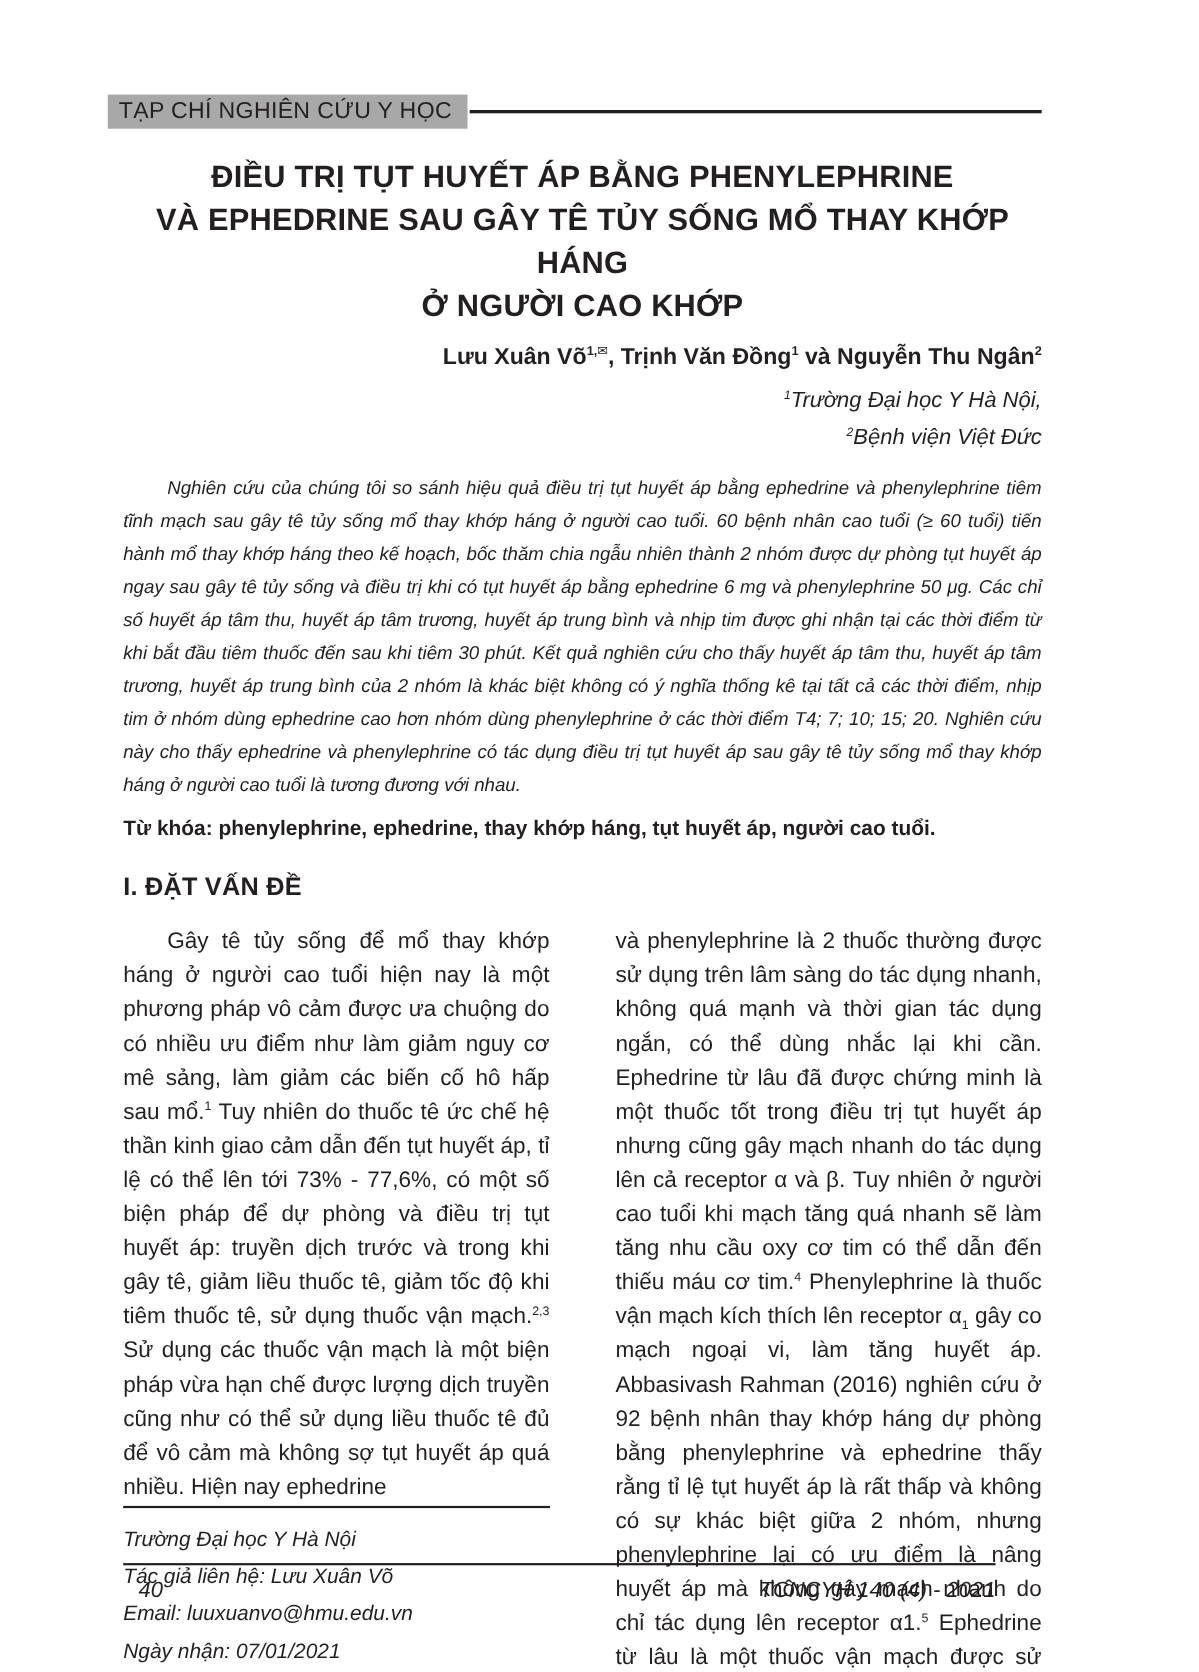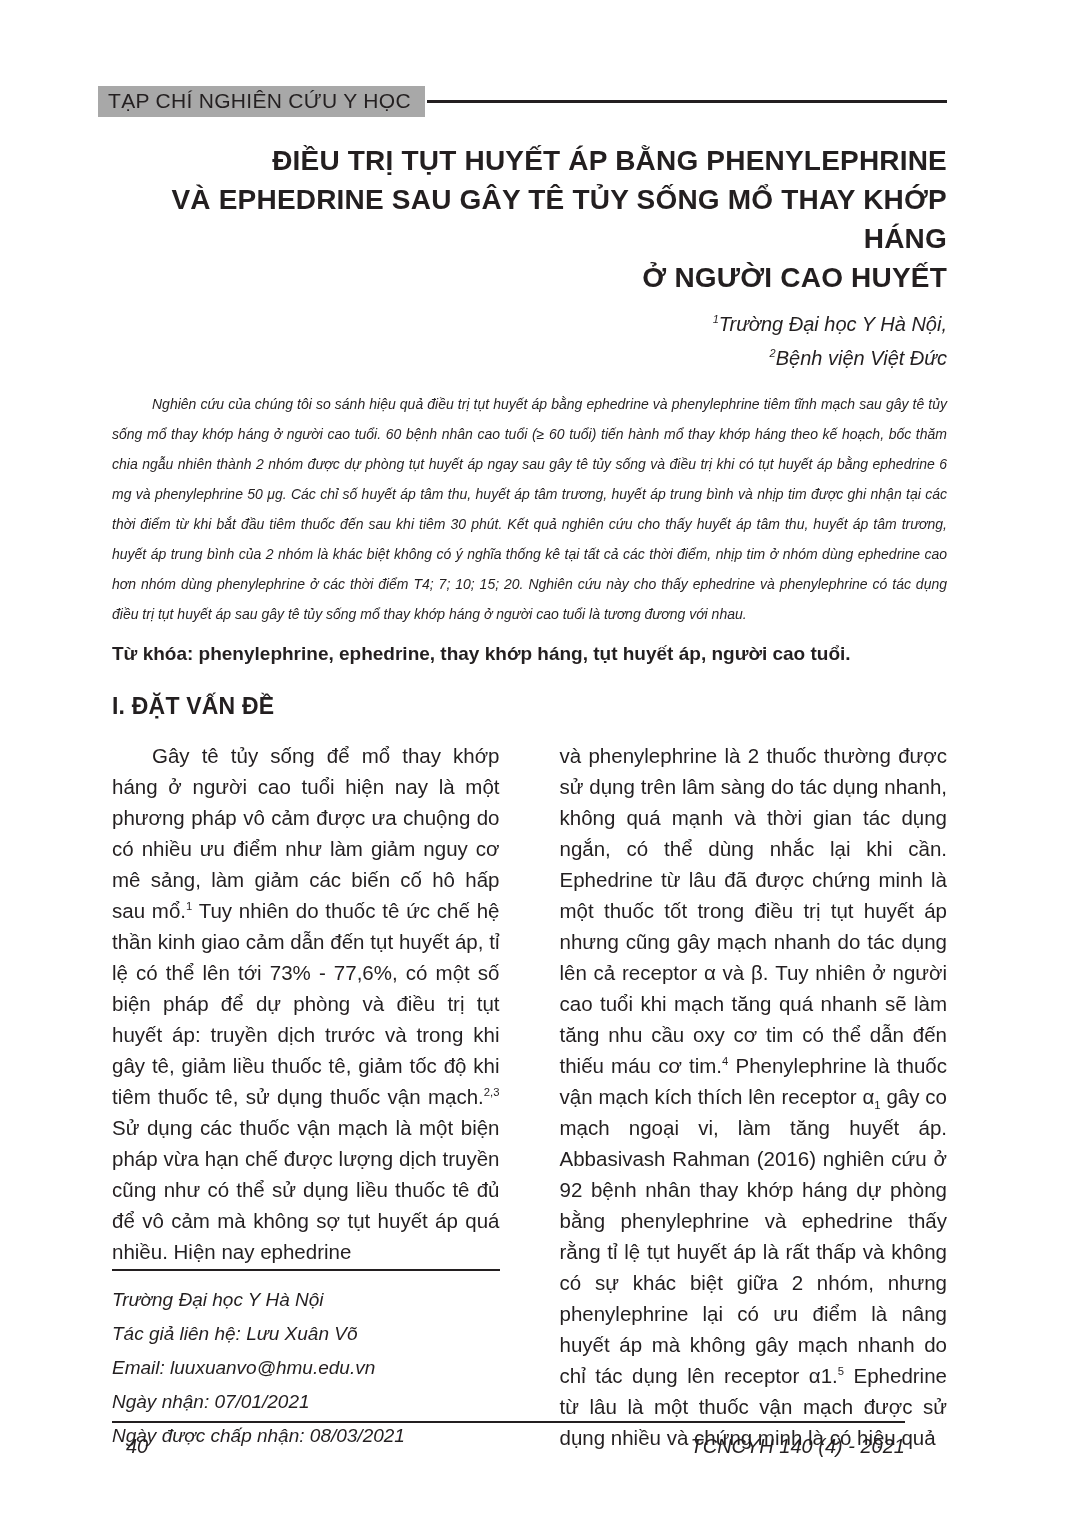--- a/index.html
+++ b/index.html
@@ -23,21 +23,21 @@
     color: #231f20;
     font-size: 21px;
     padding: 3px 14px 4px 10px;
     white-space: nowrap;
     letter-spacing: 0.3px;
   }
   .masthead-rule { flex: 1; border-top: 3px solid #231f20; margin-left: 2px; }
   
   .article-title {
     margin-top: 24px;
-    text-align: right;
+    text-align: center;
     font-weight: bold;
     font-size: 28px;
     line-height: 39px;
     letter-spacing: 0.2px;
   }
   
   .authors-line {
     margin-top: 16px;
     text-align: right;
     font-weight: bold;
@@ -49,21 +49,21 @@
     font-style: italic;
     font-size: 20px;
     line-height: 34px;
   }
   sup { font-size: 0.55em; line-height: 0; vertical-align: super; }
   sub { font-size: 0.55em; line-height: 0; vertical-align: sub; }
   
   .abstract {
     margin-top: 14px;
     font-style: italic;
-    font-size: 14px;
+    font-size: 17px;
     line-height: 30px;
     text-align: justify;
     text-indent: 40px;
   }
   .keywords {
     margin-top: 14px;
     font-weight: bold;
     font-size: 19px;
   }
   
@@ -116,23 +116,24 @@
 <div class="page">
 
   <div class="masthead">
     <span class="masthead-label">TẠP CHÍ NGHIÊN CỨU Y HỌC</span>
     <span class="masthead-rule"></span>
   </div>
 
   <div class="article-title">
     <div>ĐIỀU TRỊ TỤT HUYẾT ÁP BẰNG PHENYLEPHRINE</div>
     <div>VÀ EPHEDRINE SAU GÂY TÊ TỦY SỐNG MỔ THAY KHỚP HÁNG</div>
-    <div>Ở NGƯỜI CAO HUYẾT</div>
+    <div>Ở NGƯỜI CAO KHỚP</div>
   </div>
 
+  <div class="authors-line">Lưu Xuân Võ<sup>1,✉</sup>, Trịnh Văn Đồng<sup>1</sup> và Nguyễn Thu Ngân<sup>2</sup></div>
 
   <div class="affiliations">
     <div><sup>1</sup>Trường Đại học Y Hà Nội,</div>
     <div><sup>2</sup>Bệnh viện Việt Đức</div>
   </div>
 
   <div class="abstract">Nghiên cứu của chúng tôi so sánh hiệu quả điều trị tụt huyết áp bằng ephedrine và phenylephrine tiêm tĩnh mạch sau gây tê tủy sống mổ thay khớp háng ở người cao tuổi. 60 bệnh nhân cao tuổi (≥ 60 tuổi) tiến hành mổ thay khớp háng theo kế hoạch, bốc thăm chia ngẫu nhiên thành 2 nhóm được dự phòng tụt huyết áp ngay sau gây tê tủy sống và điều trị khi có tụt huyết áp bằng ephedrine 6 mg và phenylephrine 50 μg. Các chỉ số huyết áp tâm thu, huyết áp tâm trương, huyết áp trung bình và nhịp tim được ghi nhận tại các thời điểm từ khi bắt đầu tiêm thuốc đến sau khi tiêm 30 phút. Kết quả nghiên cứu cho thấy huyết áp tâm thu, huyết áp tâm trương, huyết áp trung bình của 2 nhóm là khác biệt không có ý nghĩa thống kê tại tất cả các thời điểm, nhịp tim ở nhóm dùng ephedrine cao hơn nhóm dùng phenylephrine ở các thời điểm T4; 7; 10; 15; 20. Nghiên cứu này cho thấy ephedrine và phenylephrine có tác dụng điều trị tụt huyết áp sau gây tê tủy sống mổ thay khớp háng ở người cao tuổi là tương đương với nhau.</div>
 
   <div class="keywords">Từ khóa: phenylephrine, ephedrine, thay khớp háng, tụt huyết áp, người cao tuổi.</div>
 

